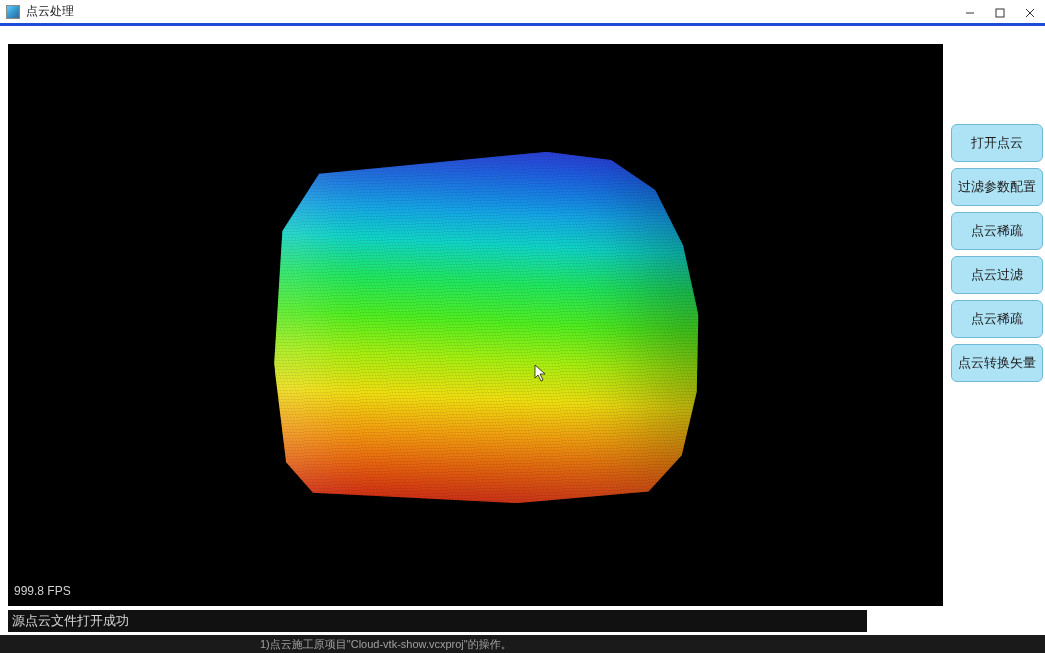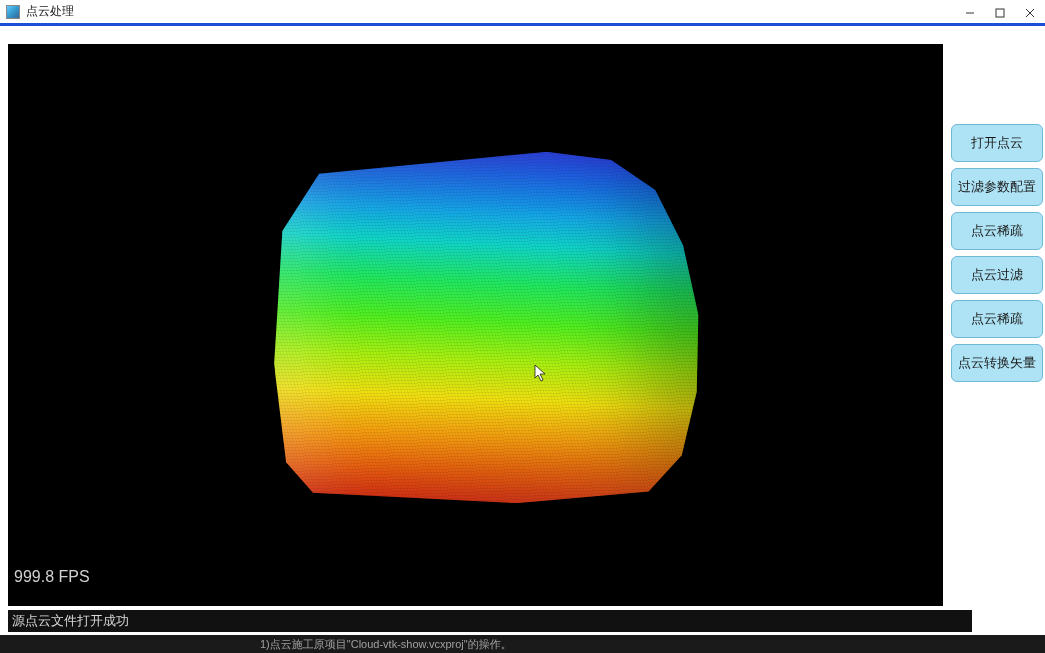--- a/index.html
+++ b/index.html
@@ -110,30 +110,30 @@
     position: absolute;
     left: 526px;
     top: 320px;
     width: 14px;
     height: 20px;
     pointer-events: none;
   }
   .fps-label {
     position: absolute;
     left: 6px;
-    bottom: 20px;
+    bottom: 8px;
     color: #d0d0d0;
-    font-size: 16px;
+    font-size: 12px;
     font-family: Arial, sans-serif;
   }
   .status-bar {
     position: absolute;
     left: 8px;
     top: 584px;
-    width: 964px;
+    width: 859px;
     height: 22px;
     color: #d8d8d8;
     font-size: 13px;
     padding: 2px 4px;
     background: #111;
   }
   .side-panel {
     position: absolute;
     right: 2px;
     top: 98px;

